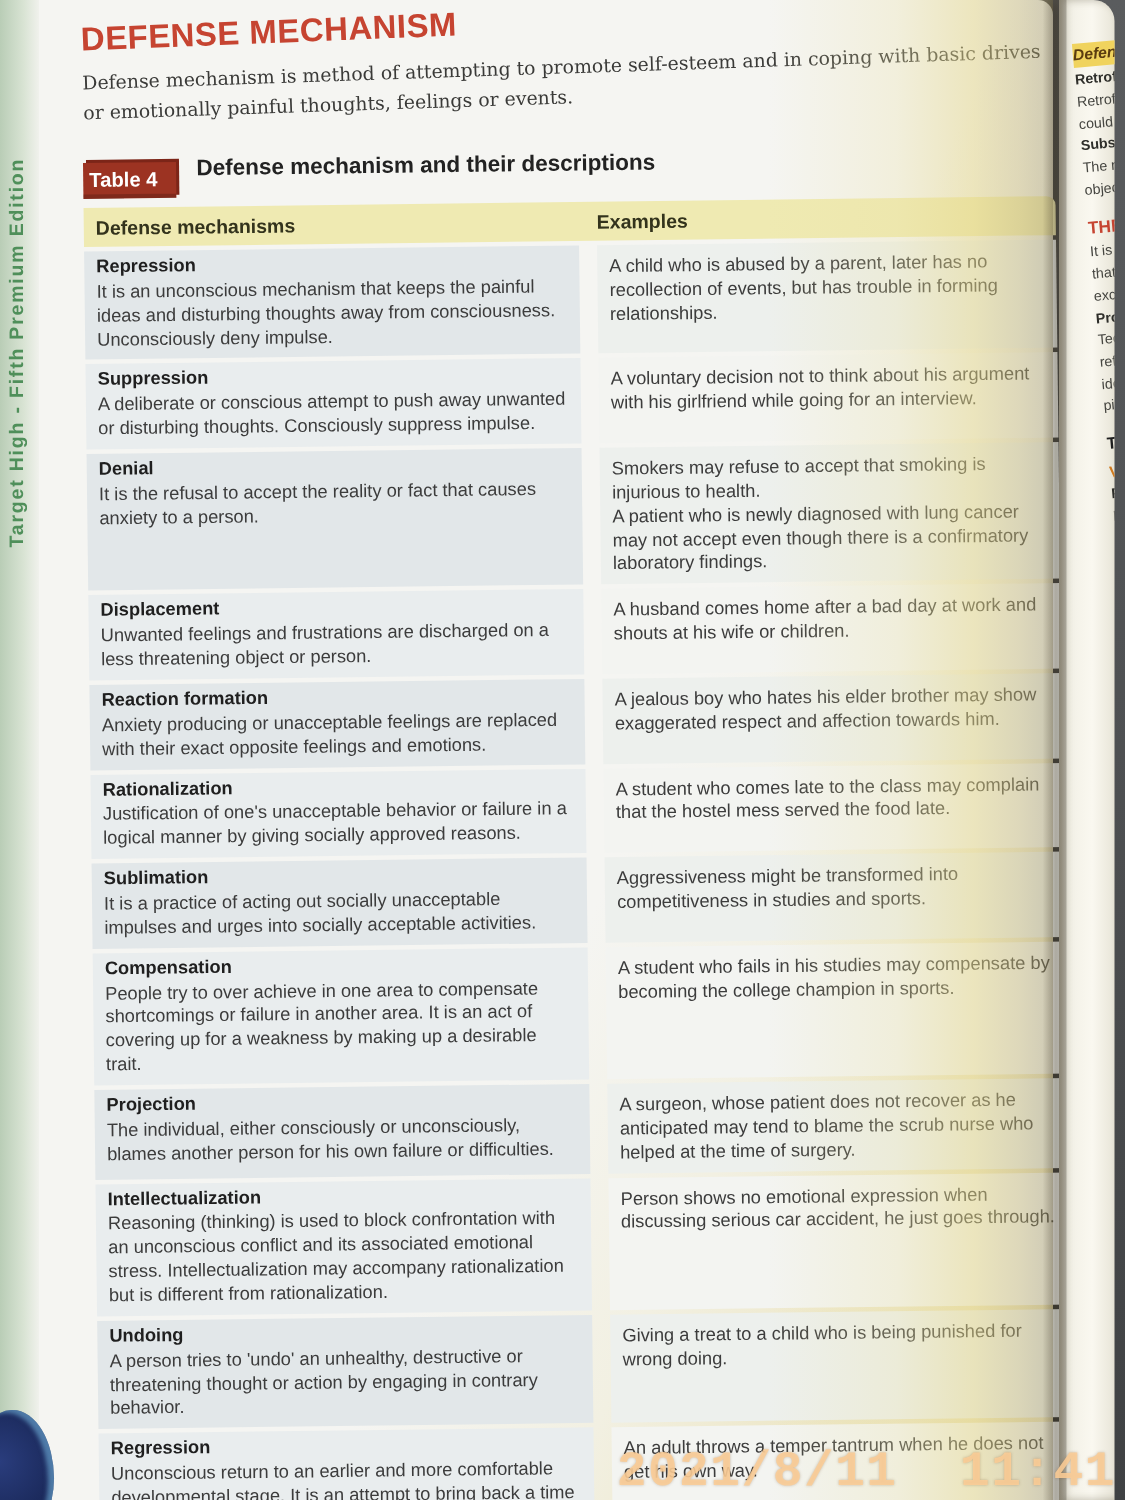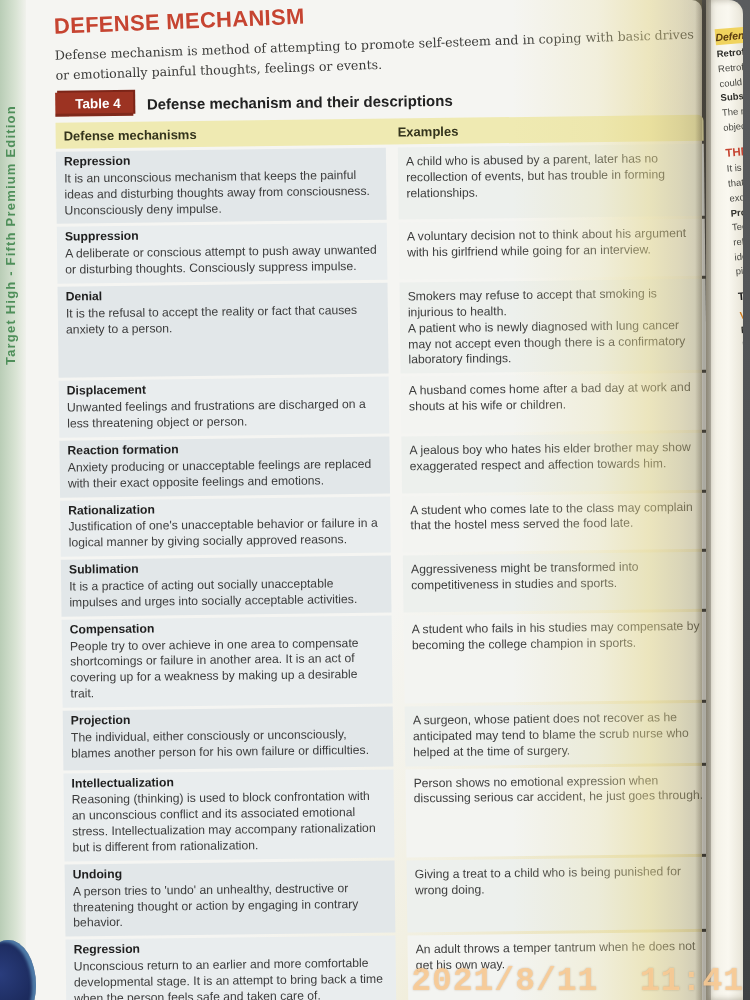--- a/index.html
+++ b/index.html
@@ -37,21 +37,21 @@
     color:#c64431;transform:rotate(-1.6deg);transform-origin:0 100%;
   }
   .intro{
     margin:0 0 8px 0;width:652px;
     font-family:"DejaVu Serif", serif;font-size:12.6px;line-height:1.55;color:#3a3a38;
     transform:rotate(-1.2deg);transform-origin:0 0;
   }
   .caption-row{display:flex;align-items:center;gap:14px;margin:2px 0 6px 0;}
   .badge{
     background:#9c3322;color:#fff;font-weight:bold;font-size:13.5px;
-    padding:4px 12px 5px 20px;box-shadow:inset 0 -3px 0 rgba(0,0,0,.18), 2px -2px 0 #7c2518;
+    padding:4px 12px 5px 4px;box-shadow:inset 0 -3px 0 rgba(0,0,0,.18), 2px -2px 0 #7c2518;margin-top:16px;
   }
   .caption{font-weight:bold;font-size:15px;color:#222;}
   .dtable{width:648px;}
   .thead{
     display:flex;gap:12px;background:#efeab2;
     padding:6px 8px 5px 8px;box-sizing:border-box;margin-bottom:3px;
     border-top-right-radius:6px;
   }
   .th{font-weight:bold;font-size:13px;color:#33331c;}
   .th-left{width:322px;}

